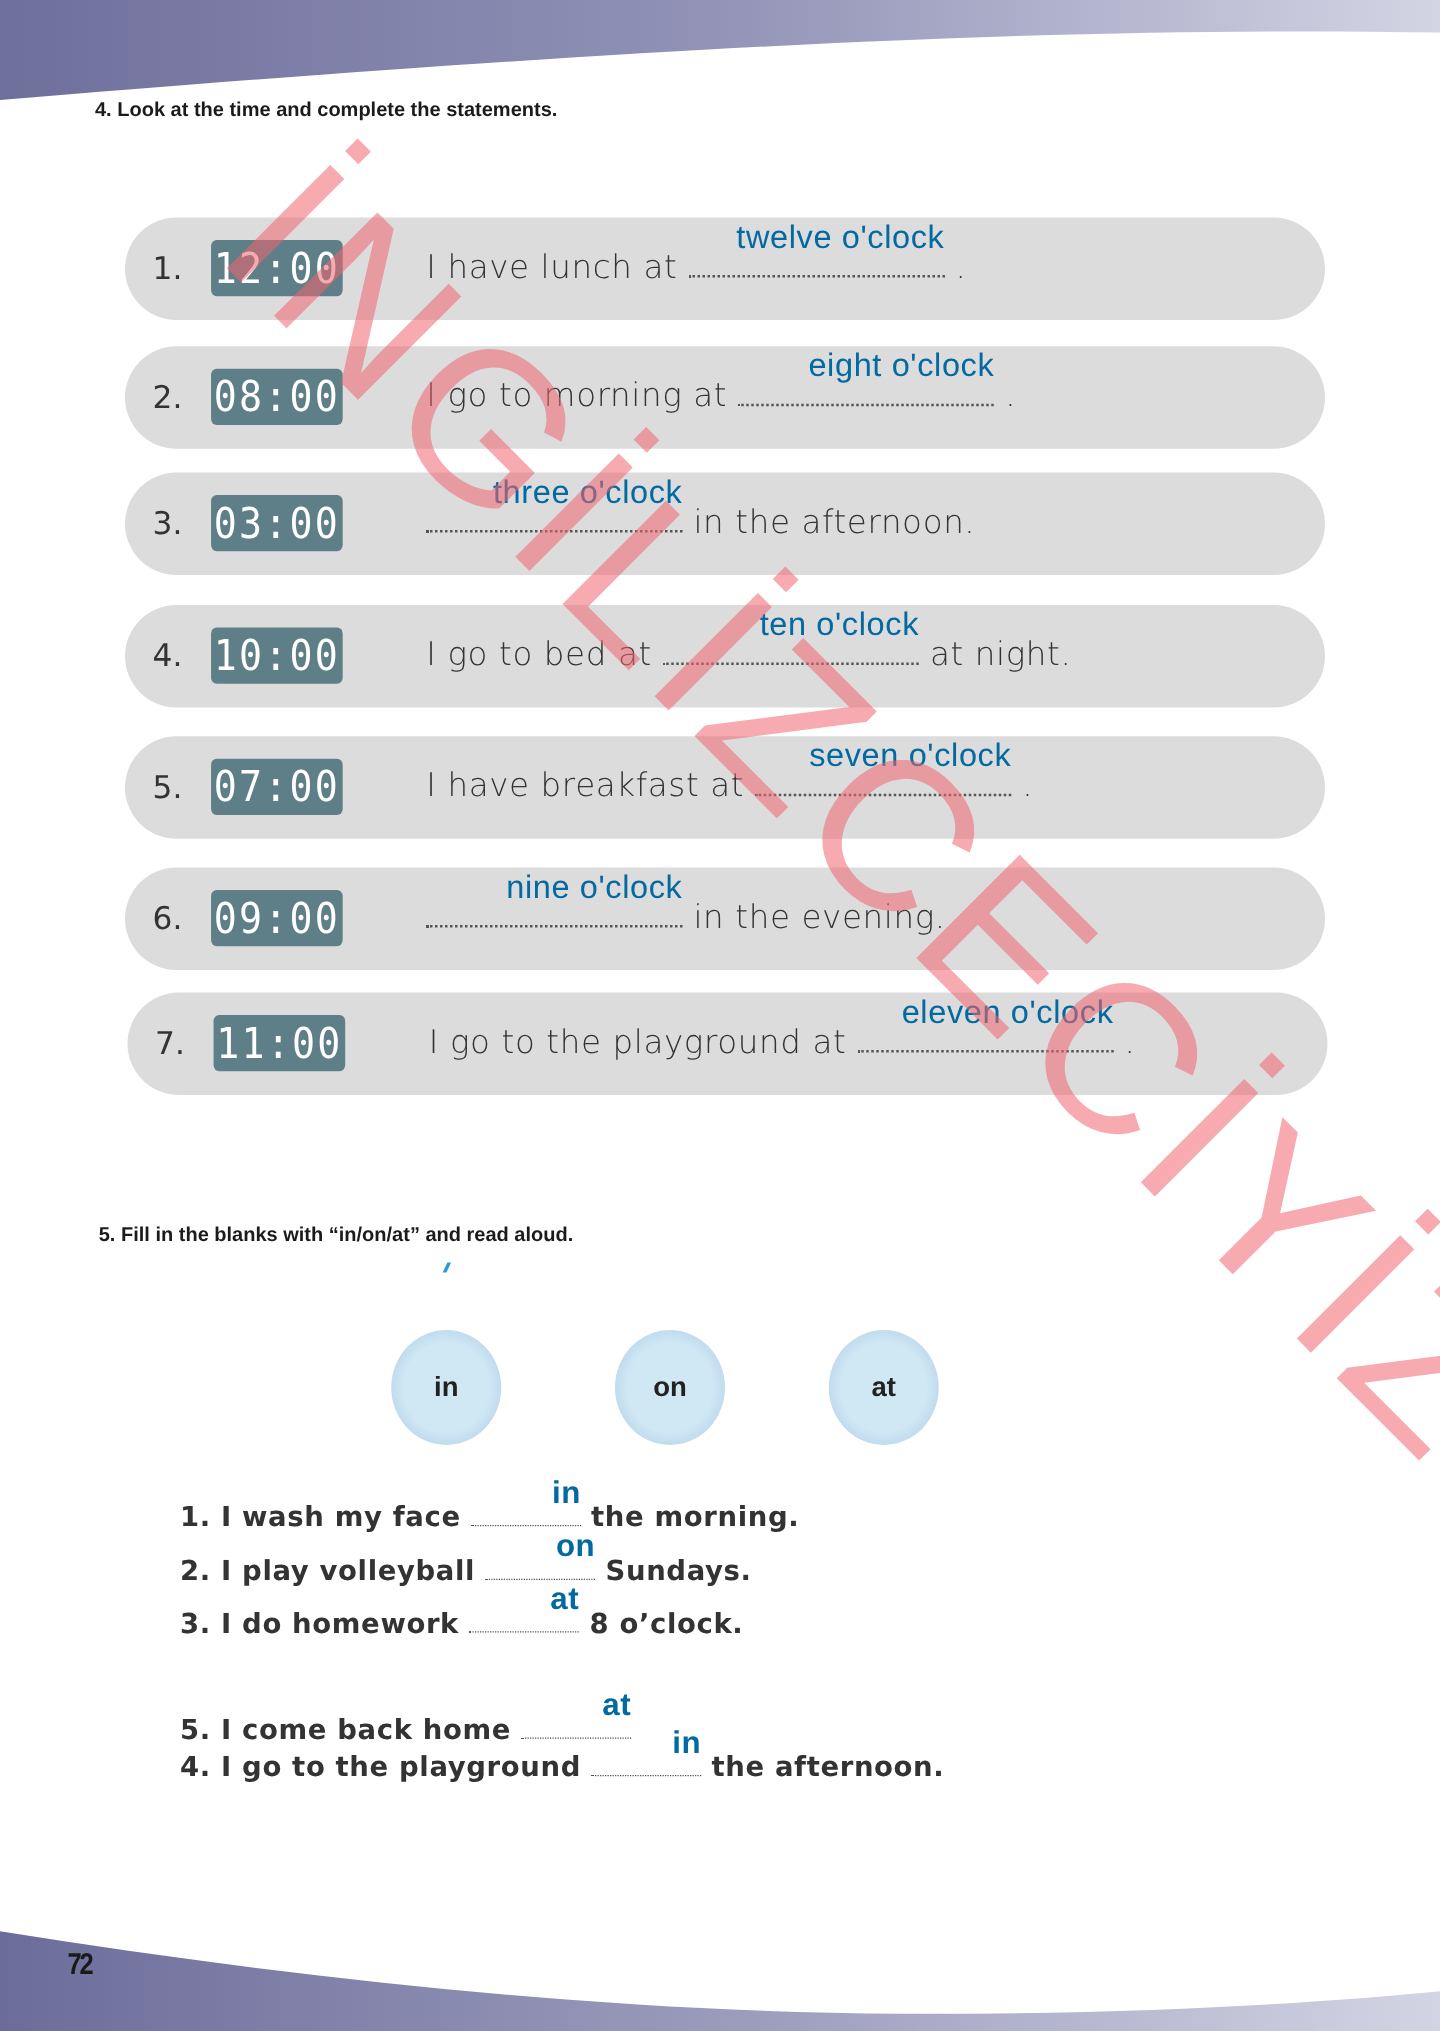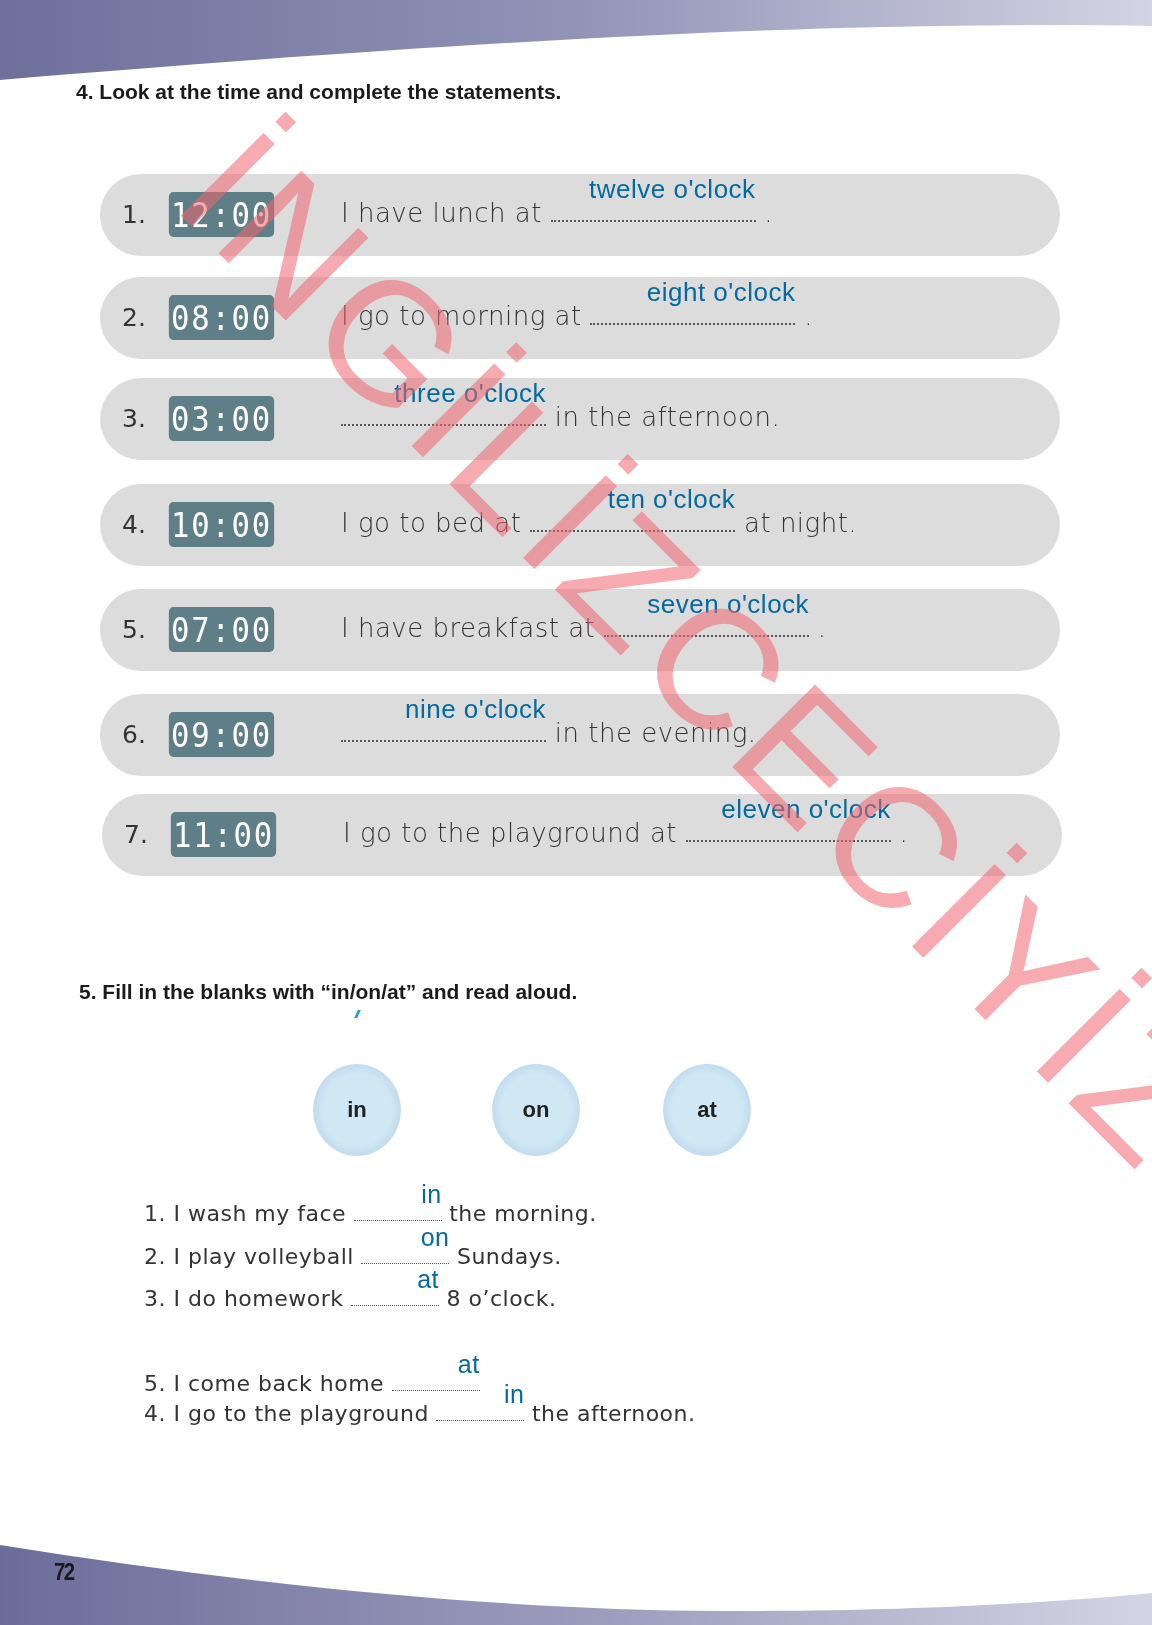--- a/index.html
+++ b/index.html
@@ -16,21 +16,21 @@
     position: absolute; left: 0; bottom: 0; width: 1152px; height: 140px;
   }
   .page-number {
     position: absolute; left: 54px; top: 1558px;
     font-family: "Liberation Sans", sans-serif; font-weight: bold;
     font-size: 24px; color: #1a1a1a; letter-spacing: -2px;
     transform: scaleX(0.85); transform-origin: left;
   }
   .section-title {
     position: absolute; font-family: "Liberation Sans", sans-serif;
-    font-weight: bold; font-size: 21px; color: #1b1b1b;
+    font-weight: bold; font-size: 16px; color: #1b1b1b;
   }
   .ex4-title { left: 76px; top: 80px; }
   .ex5-title { left: 79px; top: 980px; }
 
   .row {
     position: absolute; left: 100px; width: 960px; height: 82px;
     background: #dcdcdc; border-radius: 41px;
   }
   .row-num {
     position: absolute; left: 22px; top: 26px;
@@ -63,21 +63,21 @@
     position: absolute; width: 88px; height: 92px; border-radius: 50%;
     background: radial-gradient(ellipse at center, #cfe8f4 55%, #a9c3e2 100%);
     display: flex; align-items: center; justify-content: center;
     font-family: "Liberation Sans", sans-serif; font-weight: bold;
     font-size: 22px; color: #222;
   }
 
   .fill-item {
     position: absolute; left: 144px;
     font-family: "DejaVu Sans", sans-serif; font-size: 22px; color: #333;
-    white-space: nowrap; font-weight: 400; letter-spacing: 0.5px;
+    white-space: nowrap; font-weight: 700; letter-spacing: 0.5px;
   }
   .fill-item .blank { height: 20px; border-bottom: 1.5px dotted #555; }
   .fill-item .answer { font-size: 25px; top: -20px; }
 
   .tick-mark {
     position: absolute; left: 356px; top: 1010px; width: 3px; height: 8px;
     background: #2a9ad6; transform: skewX(-25deg);
   }
 
   .watermark {

